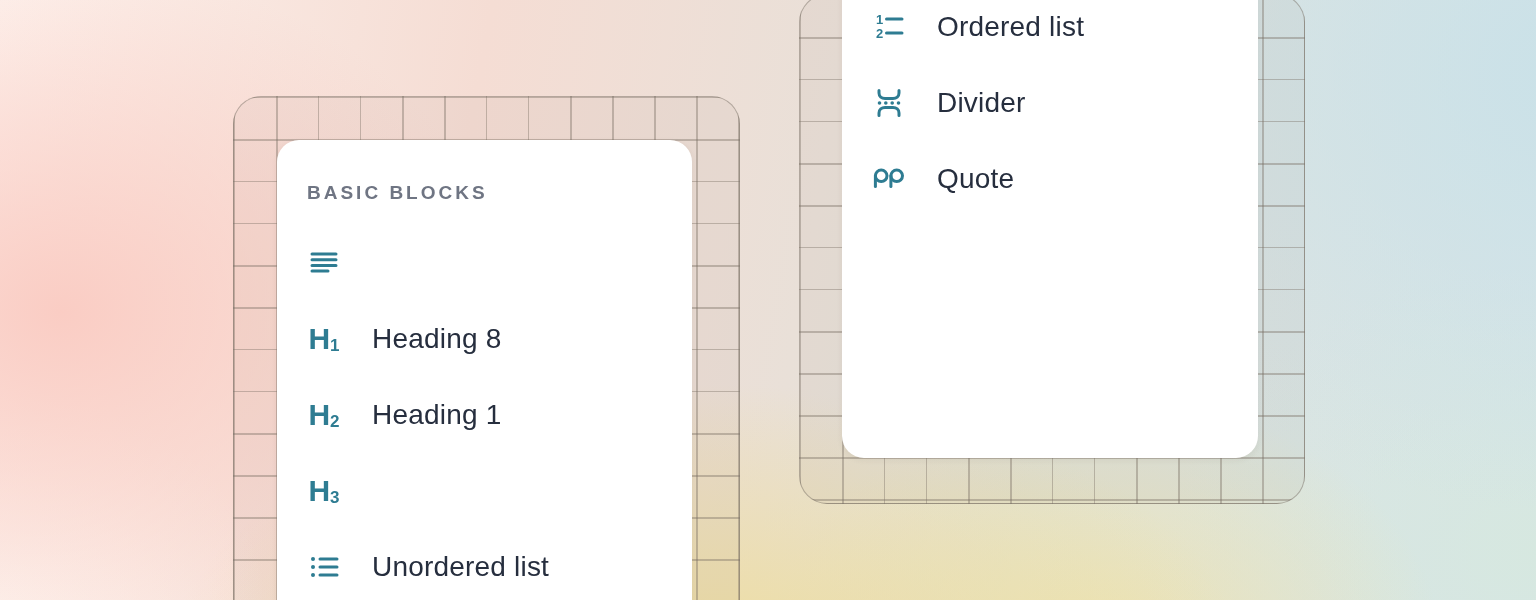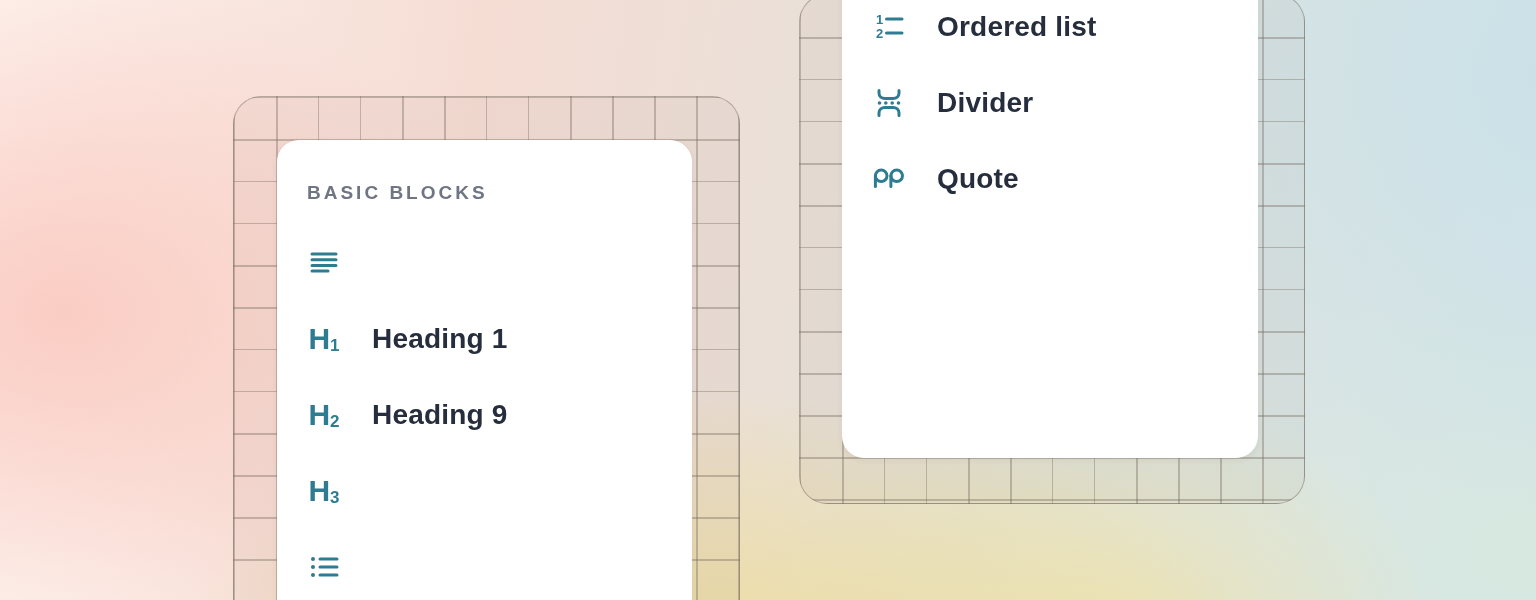--- a/index.html
+++ b/index.html
@@ -36,21 +36,21 @@
   }
   .menu{margin-top:19px;}
   .card-right .menu{margin-top:0;}
   .item{height:76px;display:flex;align-items:center;padding-left:30px;cursor:pointer;}
   .icn{
     width:34px;height:34px;flex:0 0 34px;margin-right:31px;
     display:flex;align-items:center;justify-content:center;color:var(--accent,#2E7C92);
   }
   .icn svg{display:block;}
   .lbl{
-    font-size:28px;font-weight:700;letter-spacing:.2px;color:var(--text,#262E3E);white-space:nowrap;
+    font-size:28px;font-weight:400;letter-spacing:.2px;color:var(--text,#262E3E);white-space:nowrap;
   }
   .h-icn{font-weight:700;align-items:center;}
   .hM{font-size:30px;line-height:34px;}
   .hS{font-size:17px;line-height:34px;transform:translateY(7px);}
 </style>
 </head>
 <body>
 
 <div class="frame frame-left"></div>
 <div class="frame frame-right"></div>
@@ -65,47 +65,48 @@
           <path d="M4 7h24M4 12.7h24M4 18.4h24M4 24.1h16"></path>
         </svg>
       </span>
     </div>
 
     <div class="item">
       <span class="icn h-icn">
           <span class="hM">H</span>
           <span class="hS">1</span>
         </span>
-      <span class="lbl">Heading 1</span>
+      <span class="lbl">Heading 8</span>
     </div>
 
     <div class="item">
       <span class="icn h-icn">
           <span class="hM">H</span>
           <span class="hS">2</span>
         </span>
-      <span class="lbl">Heading 9</span>
+      <span class="lbl">Heading 1</span>
     </div>
 
     <div class="item">
       <span class="icn h-icn">
           <span class="hM">H</span>
           <span class="hS">3</span>
         </span>
     </div>
 
     <div class="item">
       <span class="icn">
         <svg width="32" height="32" viewBox="0 0 32 32" fill="none" stroke="currentColor" stroke-width="3" stroke-linecap="round">
           <circle cx="5" cy="8" r="2" fill="currentColor" stroke="none"></circle>
           <circle cx="5" cy="16" r="2" fill="currentColor" stroke="none"></circle>
           <circle cx="5" cy="24" r="2" fill="currentColor" stroke="none"></circle>
           <path d="M12 8h17M12 16h17M12 24h17"></path>
         </svg>
       </span>
+      <span class="lbl">Unordered list</span>
     </div>
 
   </div>
 </div>
 
 <div class="card card-right">
   <div class="menu">
 
     <div class="item">
       <span class="icn">

